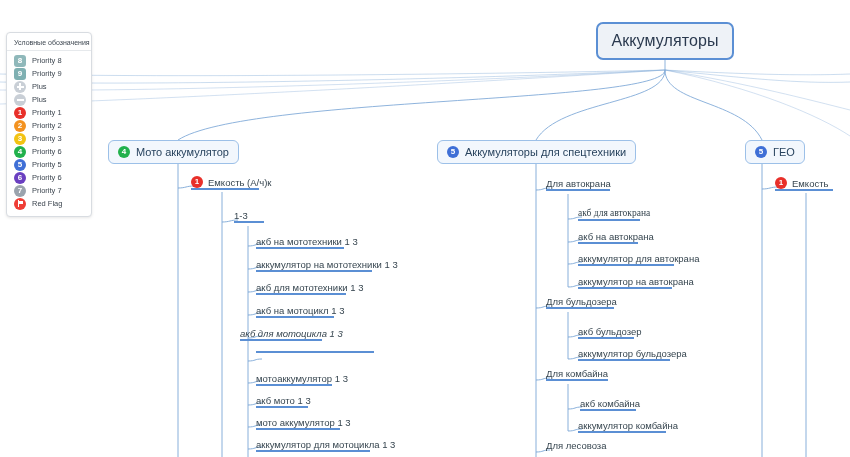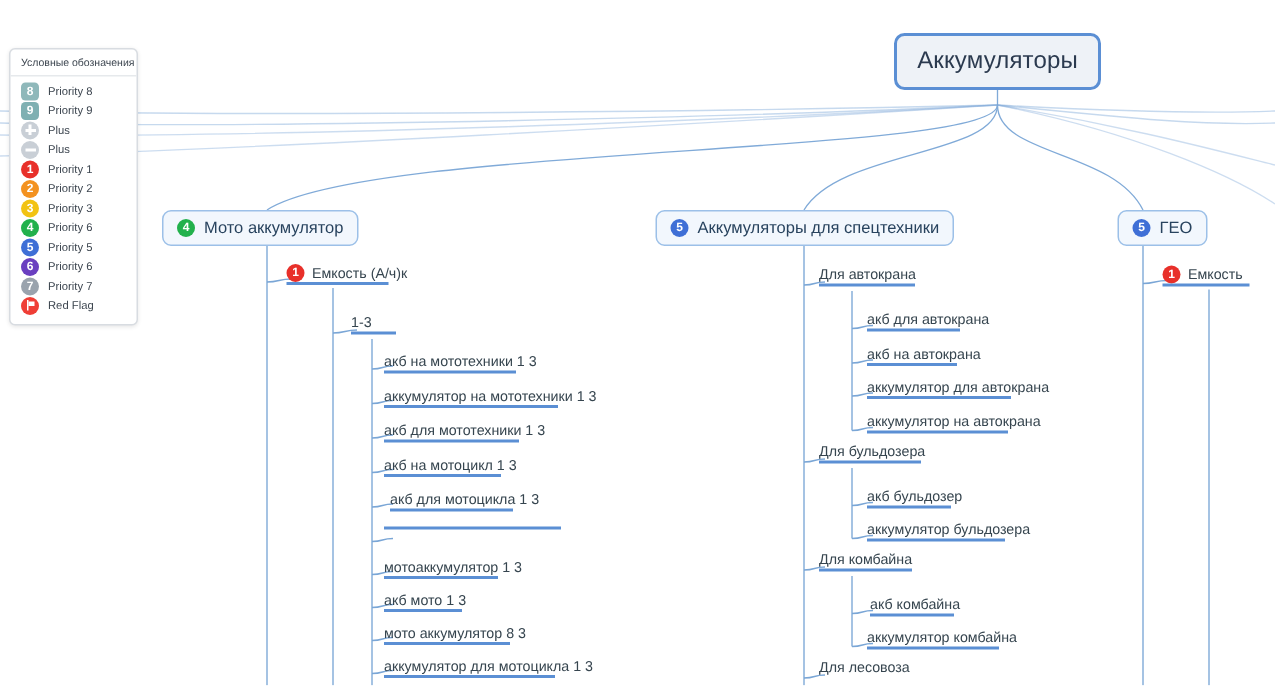--- a/index.html
+++ b/index.html
@@ -290,49 +290,49 @@
     <span class="uline" style="width:116px;"></span>
   </div>
   <div class="tnode" style="left:256px; top:282px;">
     <span class="tlabel">акб для мототехники 1 3</span>
     <span class="uline" style="width:90px;"></span>
   </div>
   <div class="tnode" style="left:256px; top:305px;">
     <span class="tlabel">акб на мотоцикл 1 3</span>
     <span class="uline" style="width:78px;"></span>
   </div>
-  <div class="tnode" style="left:260px; top:328px;">
+  <div class="tnode" style="left:240px; top:328px;font-style:italic;">
     <span class="tlabel">акб для мотоцикла 1 3</span>
     <span class="uline" style="width:82px;"></span>
   </div>
   <div class="tnode" style="left:256px; top:351px;">
     <span class="uline" style="width:118px;"></span>
   </div>
   <div class="tnode" style="left:256px; top:373px;">
     <span class="tlabel">мотоаккумулятор 1 3</span>
     <span class="uline" style="width:76px;"></span>
   </div>
   <div class="tnode" style="left:256px; top:395px;">
     <span class="tlabel">акб мото 1 3</span>
     <span class="uline" style="width:52px;"></span>
   </div>
   <div class="tnode" style="left:256px; top:417px;">
-    <span class="tlabel">мото аккумулятор 8 3</span>
+    <span class="tlabel">мото аккумулятор 1 3</span>
     <span class="uline" style="width:84px;"></span>
   </div>
   <div class="tnode" style="left:256px; top:439px;">
     <span class="tlabel">аккумулятор для мотоцикла 1 3</span>
     <span class="uline" style="width:114px;"></span>
   </div>
 
   <div class="tnode" style="left:546px; top:178px;">
     <span class="tlabel">Для автокрана</span>
     <span class="uline" style="width:64px;"></span>
   </div>
-  <div class="tnode" style="left:578px; top:208px;">
+  <div class="tnode" style="left:578px; top:208px;font-family:Liberation Serif, serif;">
     <span class="tlabel">акб для автокрана</span>
     <span class="uline" style="width:62px;"></span>
   </div>
   <div class="tnode" style="left:578px; top:231px;">
     <span class="tlabel">акб на автокрана</span>
     <span class="uline" style="width:60px;"></span>
   </div>
   <div class="tnode" style="left:578px; top:253px;">
     <span class="tlabel">аккумулятор для автокрана</span>
     <span class="uline" style="width:96px;"></span>

